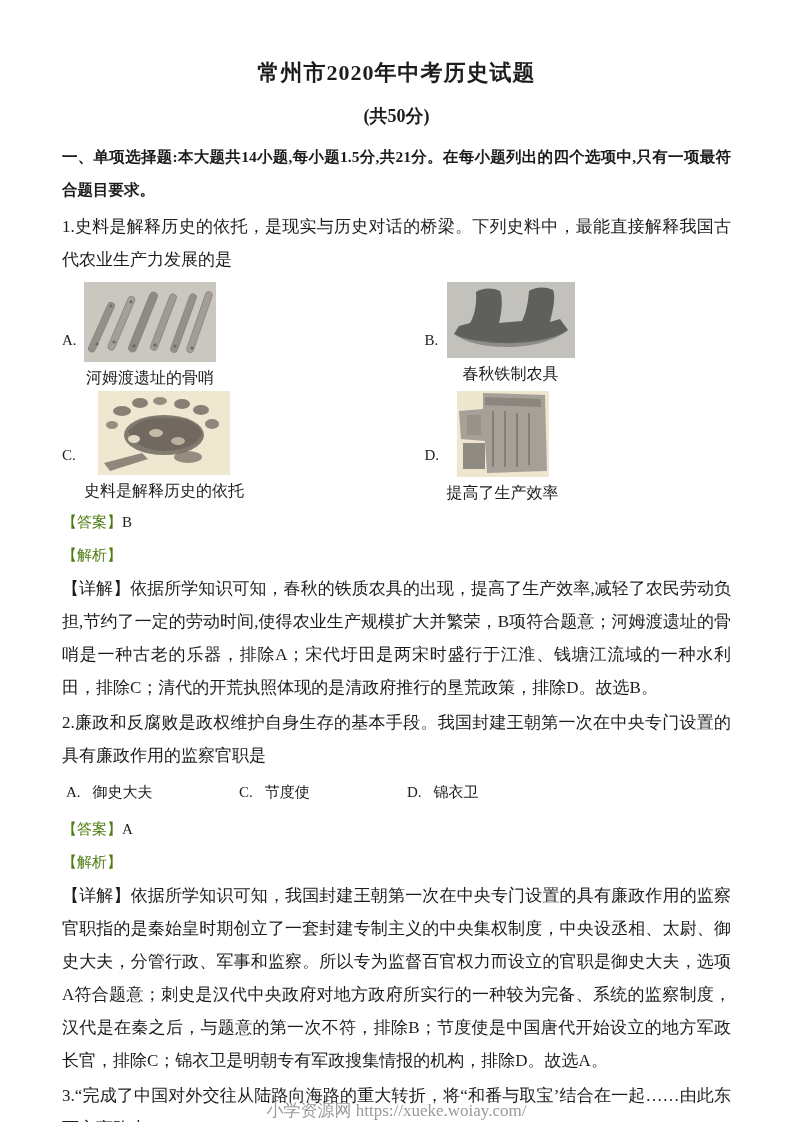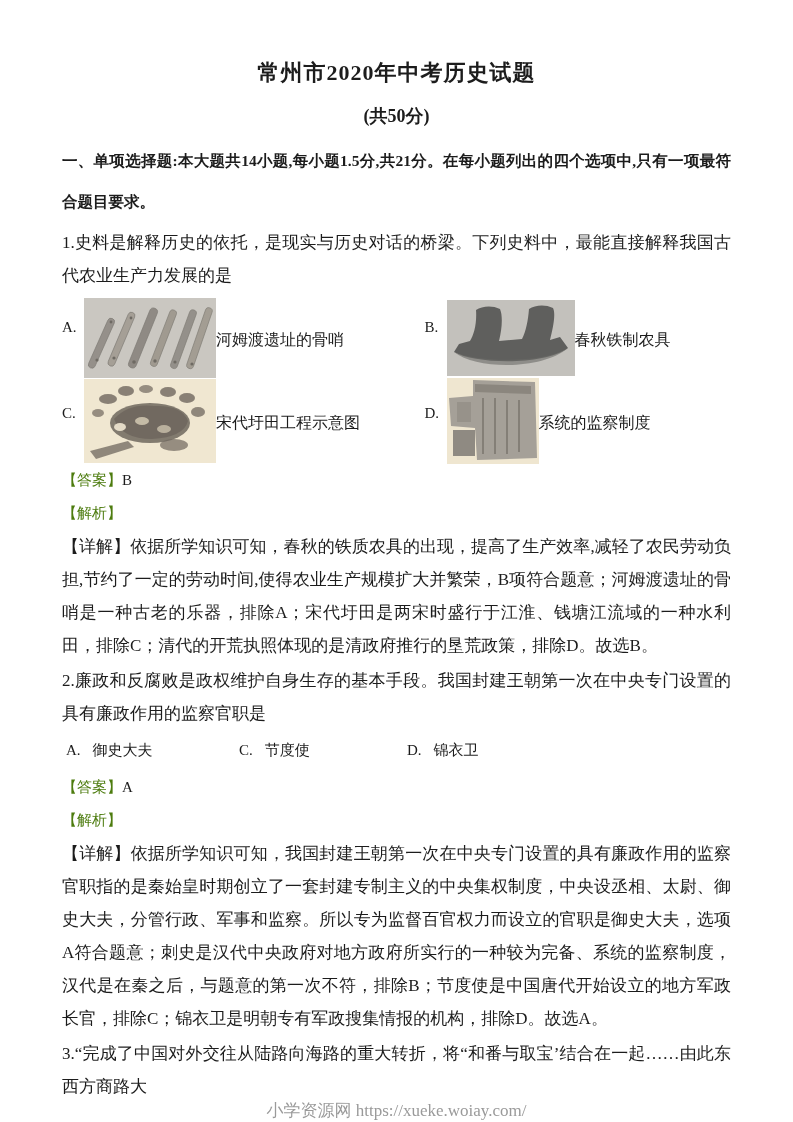--- a/index.html
+++ b/index.html
@@ -4,27 +4,27 @@
 <style>
   html,body{margin:0;padding:0;background:#e8e8e8;}
   .page{
     width:793px;height:1122px;margin:0 auto;position:relative;overflow:hidden;
     background:#ffffff;color:#1c1c1c;box-sizing:border-box;
     padding:50px 62px 0;
     font-family:"Liberation Serif","DejaVu Serif",serif;
   }
   .title{text-align:center;font-size:22px;font-weight:bold;margin:8px 0 16px;letter-spacing:1px;}
   .subtitle{text-align:center;font-size:18px;font-weight:bold;margin:0 0 12px;}
-  .section-heading{font-size:15.5px;font-weight:bold;line-height:41px;text-align:justify;margin:0 0 4px;}
+  .section-heading{font-size:15.5px;font-weight:bold;line-height:33px;text-align:justify;margin:0 0 4px;}
   .para{font-size:17px;line-height:33px;text-align:justify;margin:0;}
   .stem{margin-top:2px;}
   .img-grid{display:grid;grid-template-columns:1fr 1fr;column-gap:56px;margin:6px 0 0;}
   .img-option{display:flex;}
   .opt-label{font-size:15px;width:22px;flex:0 0 22px;align-self:flex-end;padding-bottom:42px;}
-  .img-stack{display:flex;flex-direction:row;align-items:center;}
+  .img-stack{display:flex;flex-direction:column;align-items:center;}
   .opt-photo{display:block;}
   .img-caption{font-size:16px;line-height:26px;margin-top:3px;white-space:nowrap;}
   .answer-line{font-size:15px;line-height:33px;margin:0;}
   .blue{color:#4d7c0f;}
   .choices{display:flex;font-size:15px;line-height:33px;margin:4px;}
   .choice{white-space:nowrap;}
   .choice .c-label{margin-right:12px;}
   .choice:nth-child(1){width:173px;}
   .choice:nth-child(2){width:168px;}
   .choice:nth-child(3){width:161px;}
@@ -115,41 +115,41 @@
             <ellipse cx="103" cy="19" rx="8" ry="5" opacity="0.8"></ellipse>
             <ellipse cx="114" cy="33" rx="7" ry="5" opacity="0.75"></ellipse>
             <ellipse cx="14" cy="34" rx="6" ry="4" opacity="0.7"></ellipse>
             <path d="M6,72 L44,62 L50,68 L12,80 Z" opacity="0.75"></path>
             <ellipse cx="90" cy="66" rx="14" ry="6" opacity="0.7"></ellipse>
             <ellipse cx="36" cy="48" rx="6" ry="4" fill="#f0e7d1" opacity="0.9"></ellipse>
             <ellipse cx="58" cy="42" rx="7" ry="4" fill="#d9cfb8" opacity="0.8"></ellipse>
             <ellipse cx="80" cy="50" rx="7" ry="4" fill="#d9cfb8" opacity="0.7"></ellipse>
           </g>
         </svg>
-        <div class="img-caption">宋代圩田工程示意图</div>
+        <div class="img-caption">史料是解释历史的依托</div>
       </div>
     </div>
 
     <div class="img-option">
       <span class="opt-label">D.</span>
       <div class="img-stack">
         <svg class="opt-photo" width="92" height="86" viewBox="0 0 92 86">
           <rect x="0" y="0" width="92" height="86" fill="#efe6d0"></rect>
           <path fill="#a5a098" d="M26,2 L88,4 L90,80 L30,82 L28,50 L4,48 L2,20 L26,18 Z"></path>
           <path fill="#8b867e" d="M28,6 L84,8 L84,16 L28,14 Z"></path>
           <g stroke="#7d7870" stroke-width="2" opacity="0.8">
             <line x1="36" y1="20" x2="36" y2="76"></line>
             <line x1="48" y1="20" x2="48" y2="76"></line>
             <line x1="60" y1="22" x2="60" y2="76"></line>
             <line x1="72" y1="22" x2="72" y2="74"></line>
           </g>
           <rect x="6" y="52" width="22" height="26" fill="#8f8a82"></rect>
           <rect x="10" y="24" width="14" height="20" fill="#97928a"></rect>
         </svg>
-        <div class="img-caption">系统的监察制度</div>
+        <div class="img-caption">提高了生产效率</div>
       </div>
     </div>
   </div>
 
   <p class="answer-line"><span class="blue">【答案】</span><span>B</span></p>
   <p class="answer-line"><span class="blue">【解析】</span></p>
   <p class="para">【详解】依据所学知识可知，春秋的铁质农具的出现，提高了生产效率,减轻了农民劳动负担,节约了一定的劳动时间,使得农业生产规模扩大并繁荣，B项符合题意；河姆渡遗址的骨哨是一种古老的乐器，排除A；宋代圩田是两宋时盛行于江淮、钱塘江流域的一种水利田，排除C；清代的开荒执照体现的是清政府推行的垦荒政策，排除D。故选B。</p>
 
   <p class="para stem">2.廉政和反腐败是政权维护自身生存的基本手段。我国封建王朝第一次在中央专门设置的具有廉政作用的监察官职是</p>
 

